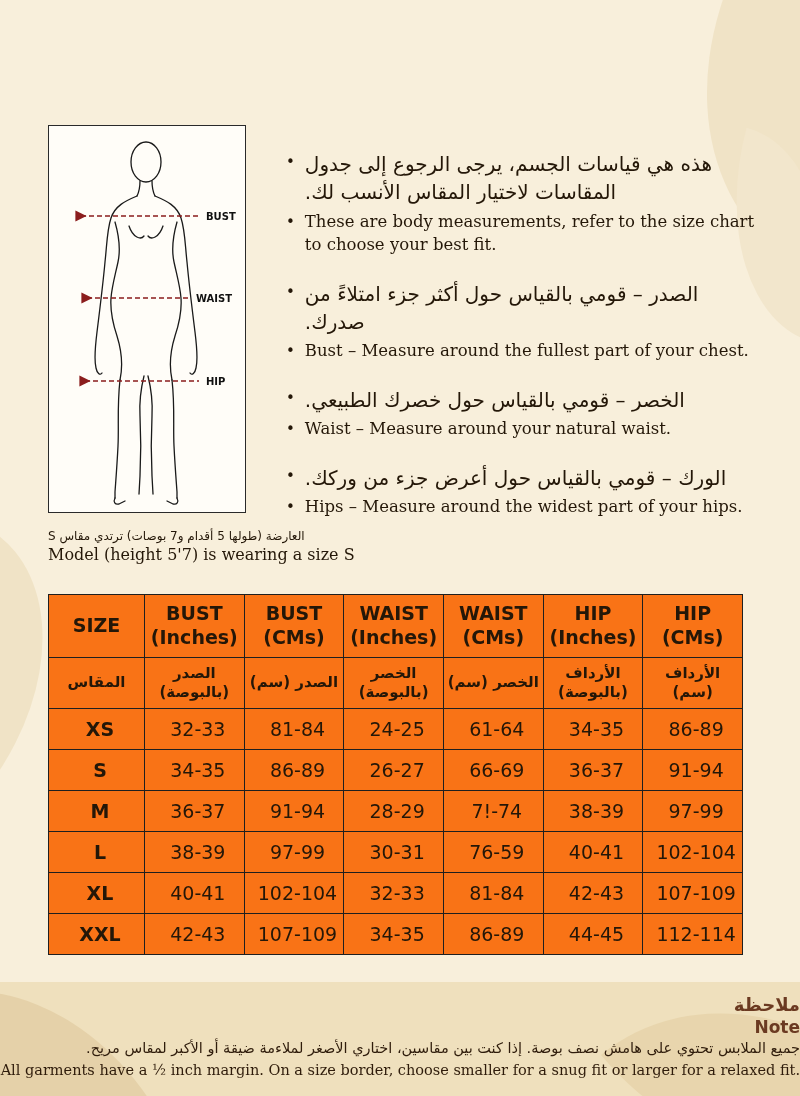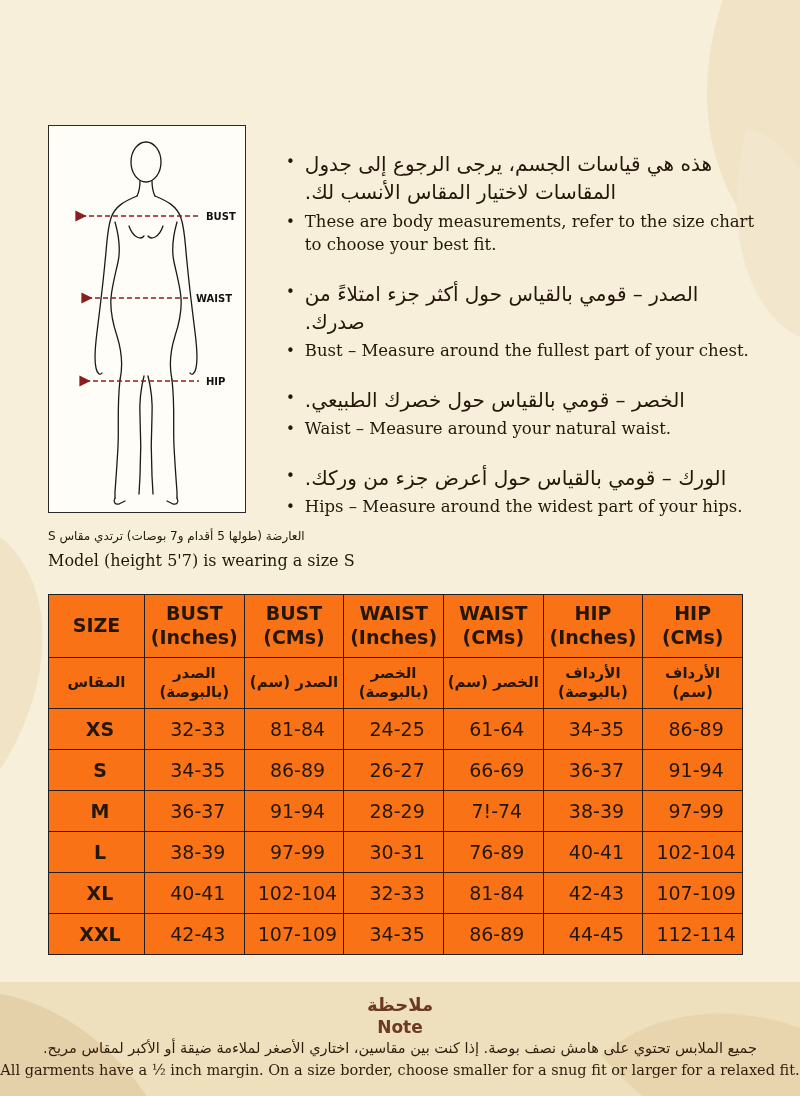--- a/index.html
+++ b/index.html
@@ -27,42 +27,42 @@
   
   .instructions { position:absolute; left:286px; top:150px; width:474px; z-index:2; }
   .group { margin-bottom:23px; }
   .li { display:flex; gap:10px; line-height:1.42; margin-bottom:3px; }
   .bullet { flex:0 0 auto; font-size:15px; padding-top:2px; color:#241708; }
   .li.ar .txt { font-size:20px; text-align:left; }
   .li.en .txt { font-family:"DejaVu Serif", serif; font-size:16.5px; }
   
   .model-note { position:absolute; left:48px; top:529px; z-index:2; }
   .model-note .ar { font-size:12px; width:fit-content; }
-  .model-note .en { font-family:"DejaVu Serif", serif; font-size:16px; margin-top:8px; }
+  .model-note .en { font-family:"DejaVu Serif", serif; font-size:16px; margin-top:2px; }
   
   .size-table {
     position:absolute; left:48px; top:594px; width:695px; z-index:2;
     border-collapse:collapse; background:#f97316; table-layout:fixed;
   }
   .size-table th, .size-table td {
     border:1.5px solid #1f1f1f; text-align:center; vertical-align:middle; padding:0;
   }
   .size-table col.c-size { width:96px; }
   .size-table thead tr.en-row th { height:62px; font-size:19px; font-weight:bold; white-space:pre-line; line-height:1.25; }
   .size-table thead tr.ar-row th { height:50px; font-size:15px; font-weight:bold; white-space:pre-line; line-height:1.3; }
   .size-table tbody td { height:40px; font-size:19px;padding-left:7px; }
   .size-table tbody td.size-col { font-weight:bold; }
   
   .footer {
     position:absolute; left:0; bottom:0; width:800px; height:114px;
     background:#efe0bd; overflow:hidden; text-align:center; z-index:2;
   }
   .footer .leaf-bl { width:170px; height:220px; left:-55px; top:-30px; transform:rotate(150deg); background:#e5d1a9; }
   .footer .leaf-br { width:210px; height:260px; right:-70px; top:-25px; transform:rotate(320deg); background:#e8d5ad; }
-  .footer-content { position:relative; z-index:2; padding-top:11px; }
+  .footer-content { position:relative; z-index:2; padding-top:11px;text-align:right; }
   .note-title { font-weight:bold; color:#6b3a21; font-size:17px; line-height:1.3; }
   .note-title.ar-title { font-size:18px; }
   .note-body { font-size:14.5px; color:#2f1c0b; line-height:1.5; }
   .note-body.en { font-family:"DejaVu Serif", serif; }
 </style>
 </head>
 <body>
 
 <div class="page">
 
@@ -219,21 +219,21 @@
           <td>28-29</td>
           <td>7!-74</td>
           <td>38-39</td>
           <td>97-99</td>
         </tr>
         <tr>
           <td class="size-col">L</td>
           <td>38-39</td>
           <td>97-99</td>
           <td>30-31</td>
-          <td>76-89</td>
+          <td>76-59</td>
           <td>40-41</td>
           <td>102-104</td>
         </tr>
         <tr>
           <td class="size-col">XL</td>
           <td>40-41</td>
           <td>102-104</td>
           <td>32-33</td>
           <td>81-84</td>
           <td>42-43</td>

